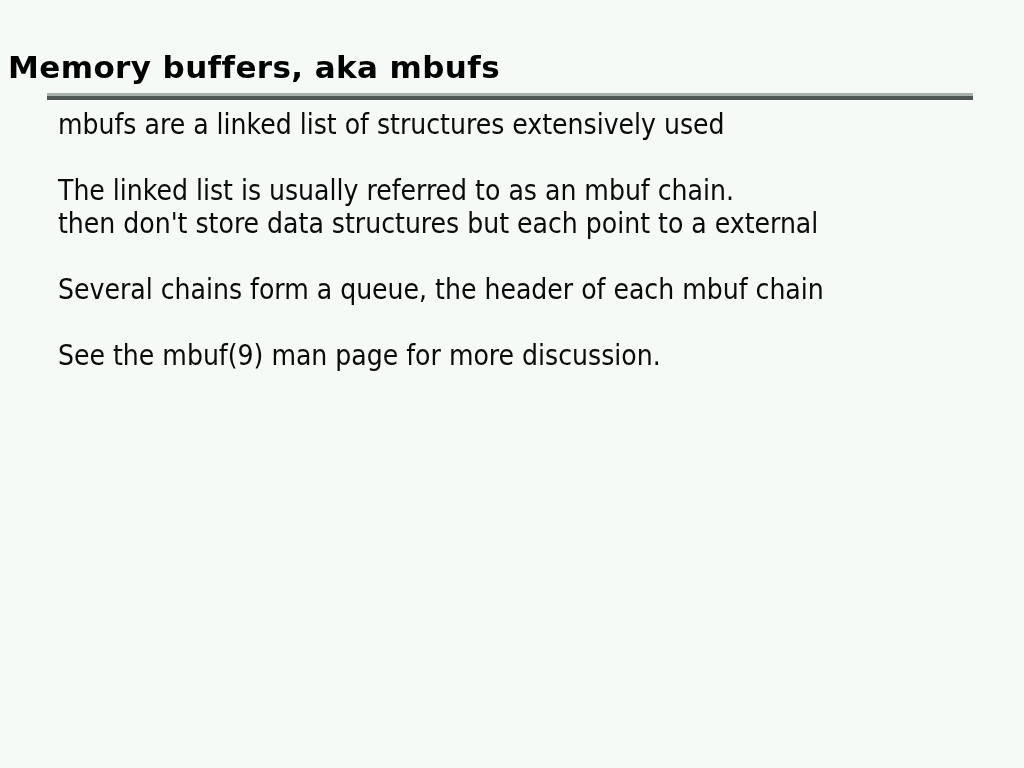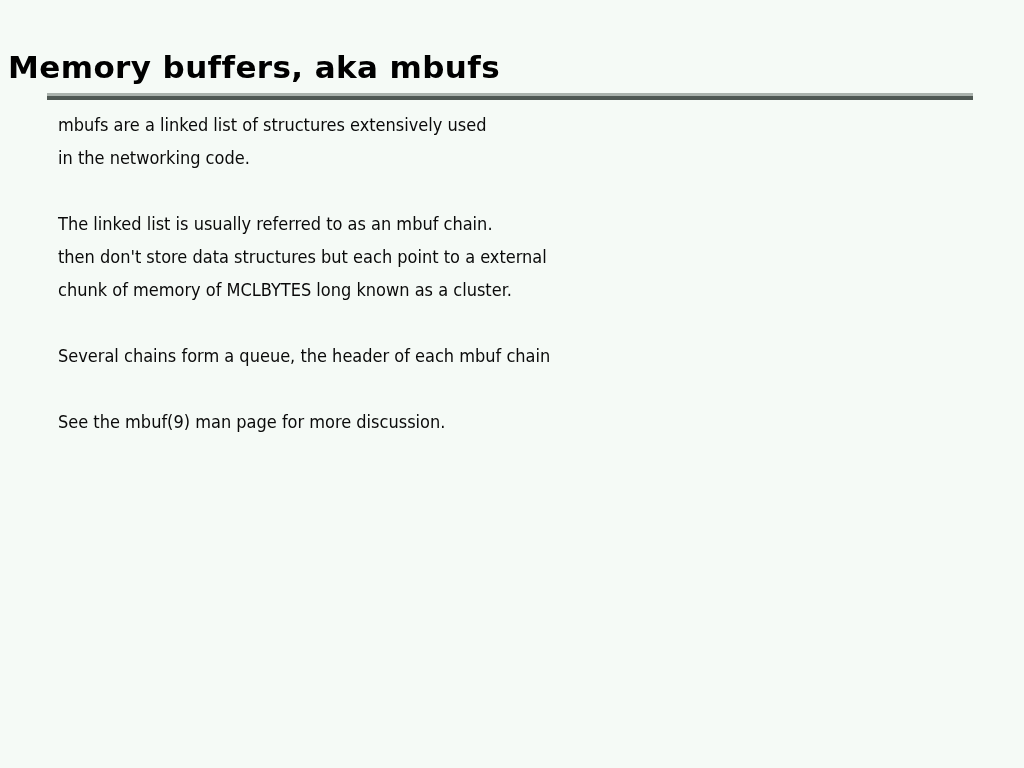--- a/index.html
+++ b/index.html
@@ -49,21 +49,21 @@
   .title-rule .rule-dark {
     height: 4px;
     background: #4e5753;
   }
   .slide-body {
     position: absolute;
     left: 58px;
     top: 108px;
     width: 940px;
     font-family: "DejaVu Sans Condensed", "Liberation Sans Narrow", "DejaVu Sans", sans-serif;
-    font-size: 18px;
+    font-size: 28px;
     line-height: 33px;
     color: #0a0a0a;
     font-stretch: condensed;
   }
   .para {
     margin: 0 0 33px 0;
   }
   .para:last-child {
     margin-bottom: 4px;
   }
@@ -81,27 +81,25 @@
 
   <div class="title-rule">
     <div class="rule-light"></div>
     <div class="rule-dark"></div>
   </div>
 
   <div class="slide-body">
 
     <div class="para">
       <span class="line">mbufs are a linked list of structures extensively used</span>
-      <span class="line">in the networking code.</span>
     </div>
 
     <div class="para">
       <span class="line">The linked list is usually referred to as an mbuf chain.</span>
       <span class="line">then don't store data structures but each point to a external</span>
-      <span class="line">chunk of memory of MCLBYTES long known as a cluster.</span>
     </div>
 
     <div class="para">
       <span class="line">Several chains form a queue, the header of each mbuf chain</span>
     </div>
 
 
     <div class="para">
       <span class="line">See the mbuf(9) man page for more discussion.</span>
     </div>

